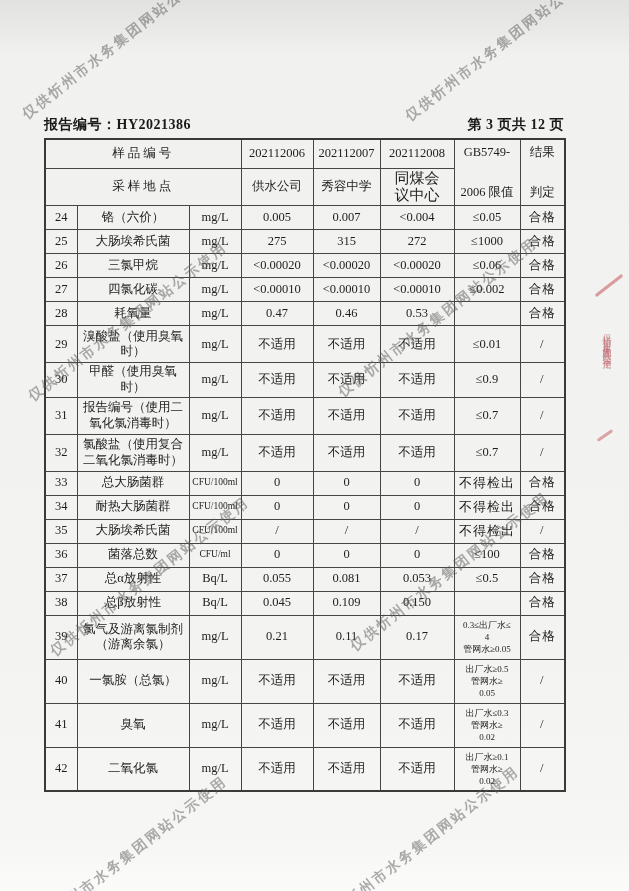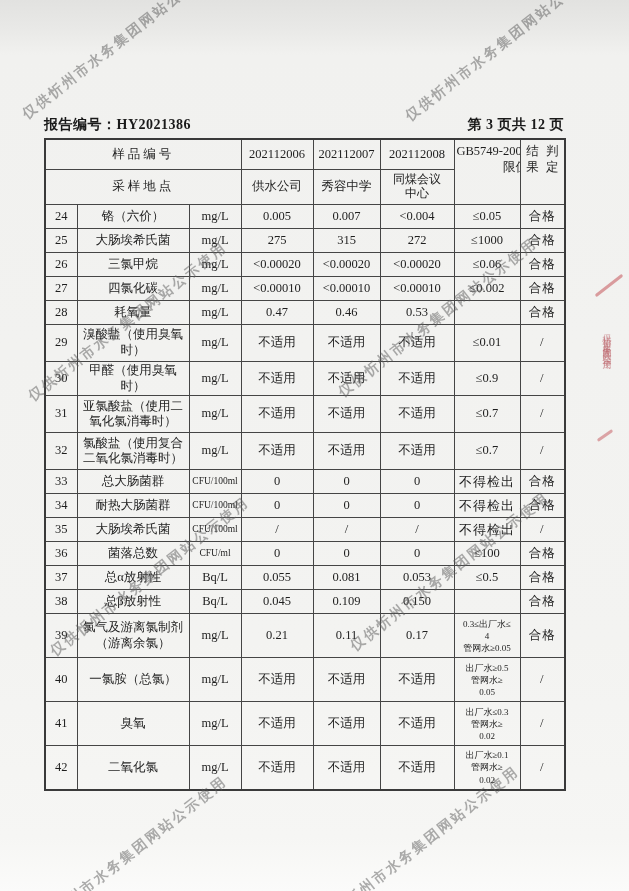--- a/index.html
+++ b/index.html
@@ -23,23 +23,23 @@
     position:absolute;top:138px;left:44px;width:520px;
     border-collapse:collapse;table-layout:fixed;
     border:2px solid #3a3a3a;
   }
   table.report td{
     border:1px solid #454545;text-align:center;vertical-align:middle;
     padding:1px 2px;line-height:1.25;font-size:12.5px;overflow:hidden;
   }
   thead td{font-size:13px;}
   .hdr-label{letter-spacing:3px;font-size:13px;margin-top:36px;}
-  .hdr-stack{display:flex;flex-direction:row;justify-content:space-between;height:56px;padding:3px 0;}
+  .hdr-stack{display:flex;flex-direction:column;justify-content:space-between;height:56px;padding:3px 0;}
   .loc{font-size:12.5px;}
-  .loc-wrap{display:inline-block;width:52px;line-height:1.15;font-size:12px;font-family:Liberation Serif, serif;}
+  .loc-wrap{display:inline-block;width:52px;line-height:1.15;font-size:15px;font-family:Liberation Serif, serif;}
   .c-no{font-size:12.5px;}
   .c-name{text-align:left;font-size:11.5px;padding-left:4px;line-height:1.3;}
   .c-unit{font-size:12px;}
   .c-unit.small{font-size:9.5px;}
   .c-val{font-size:12.5px;}
   .c-limit{font-size:12.5px;}
   .c-limit.cjk{font-size:13px;letter-spacing:1px;}
   .c-limit.multi div{font-size:9px;line-height:1.35;white-space:nowrap;}
   .c-verdict{font-size:12px;letter-spacing:1px;}
   .wm{
@@ -193,21 +193,21 @@
           <td class="c-name">甲醛（使用臭氧时）</td>
           <td class="c-unit">mg/L</td>
           <td class="c-val">不适用</td>
           <td class="c-val">不适用</td>
           <td class="c-val">不适用</td>
           <td class="c-limit">≤0.9</td>
           <td class="c-verdict">/</td>
         </tr>
         <tr style="height: 37px;">
           <td class="c-no">31</td>
-          <td class="c-name">亚氯酸盐（使用二氧化氯消毒时）</td>
+          <td class="c-name">报告编号（使用二氧化氯消毒时）</td>
           <td class="c-unit">mg/L</td>
           <td class="c-val">不适用</td>
           <td class="c-val">不适用</td>
           <td class="c-val">不适用</td>
           <td class="c-limit">≤0.7</td>
           <td class="c-verdict">/</td>
         </tr>
         <tr style="height: 37px; padding-left: 19px;">
           <td class="c-no">32</td>
           <td class="c-name">氯酸盐（使用复合二氧化氯消毒时）</td>

